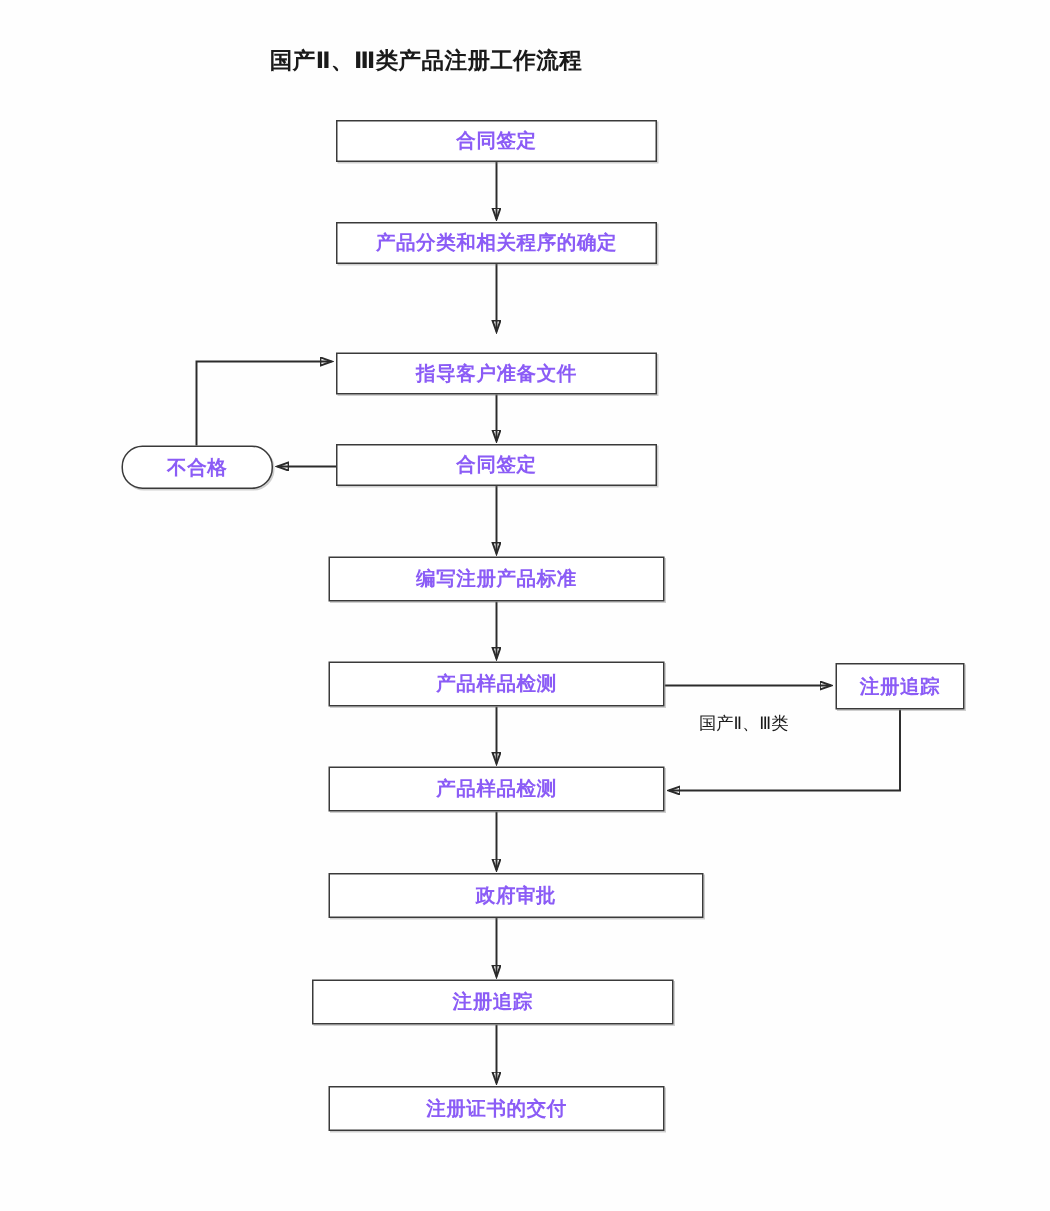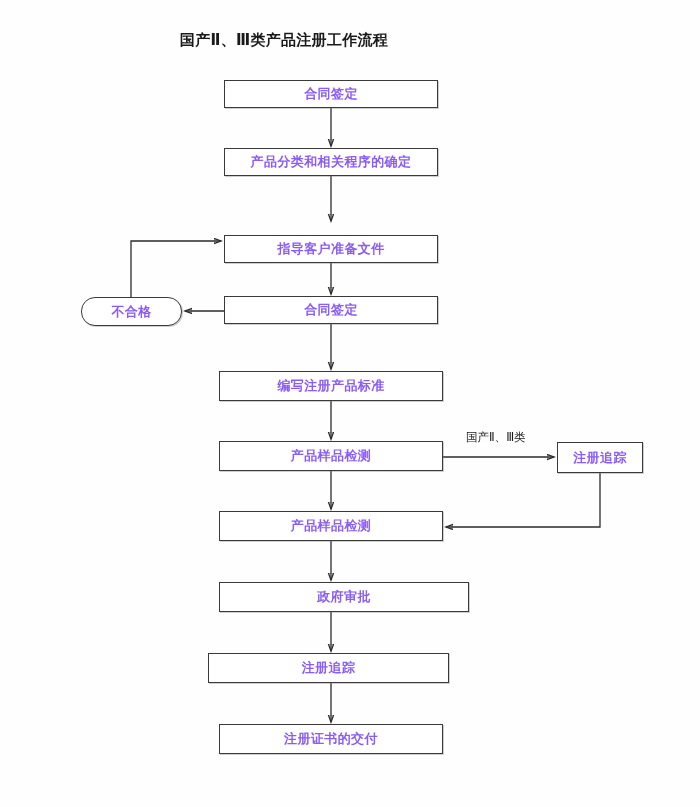--- a/index.html
+++ b/index.html
@@ -43,20 +43,21 @@
     color: #8b5cf6;
     letter-spacing: 0.4px;
     box-shadow: 1px 1px 0 rgba(120,120,120,0.35);
   }
   .edge-label {
     position: absolute;
     font-size: 11.5px;
     font-weight: normal;
     color: #1a1a1a;
     white-space: nowrap;
+    margin-top: 45px;
   }
   svg.wires {
     position: absolute;
     left: 0;
     top: 0;
     width: 700px;
     height: 807px;
     pointer-events: none;
   }
   svg.wires line, svg.wires path, svg.wires polyline {

